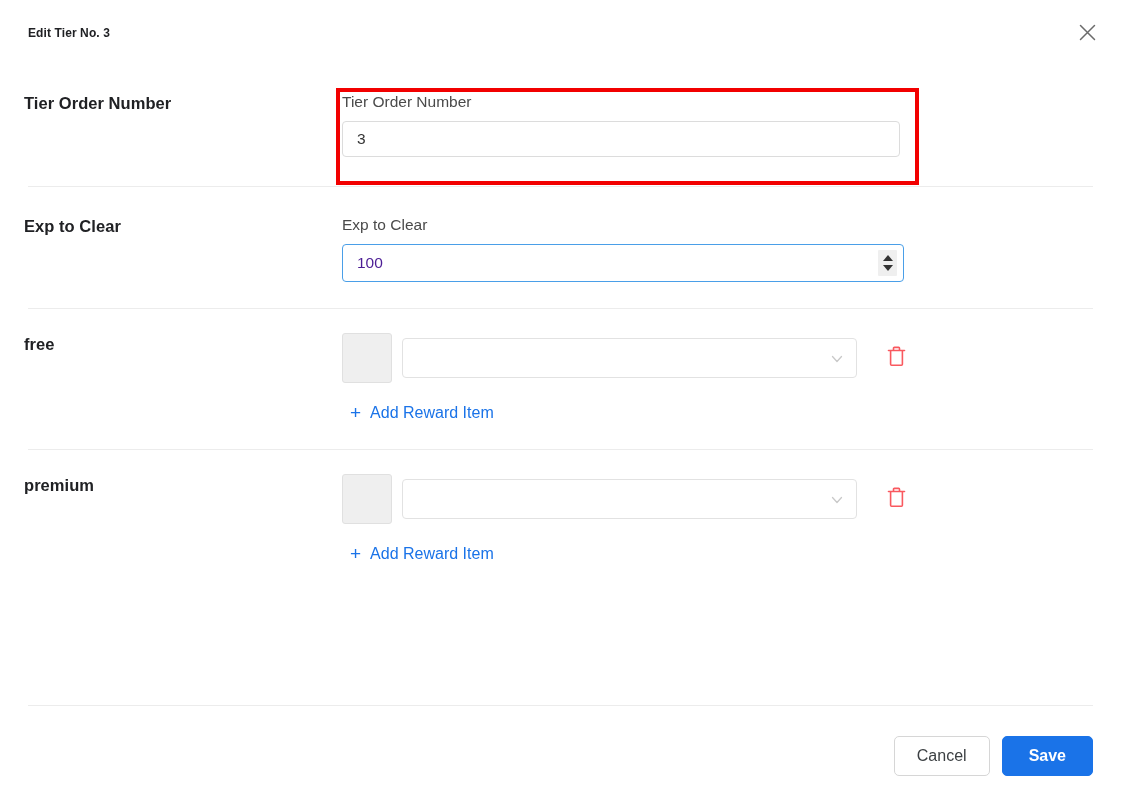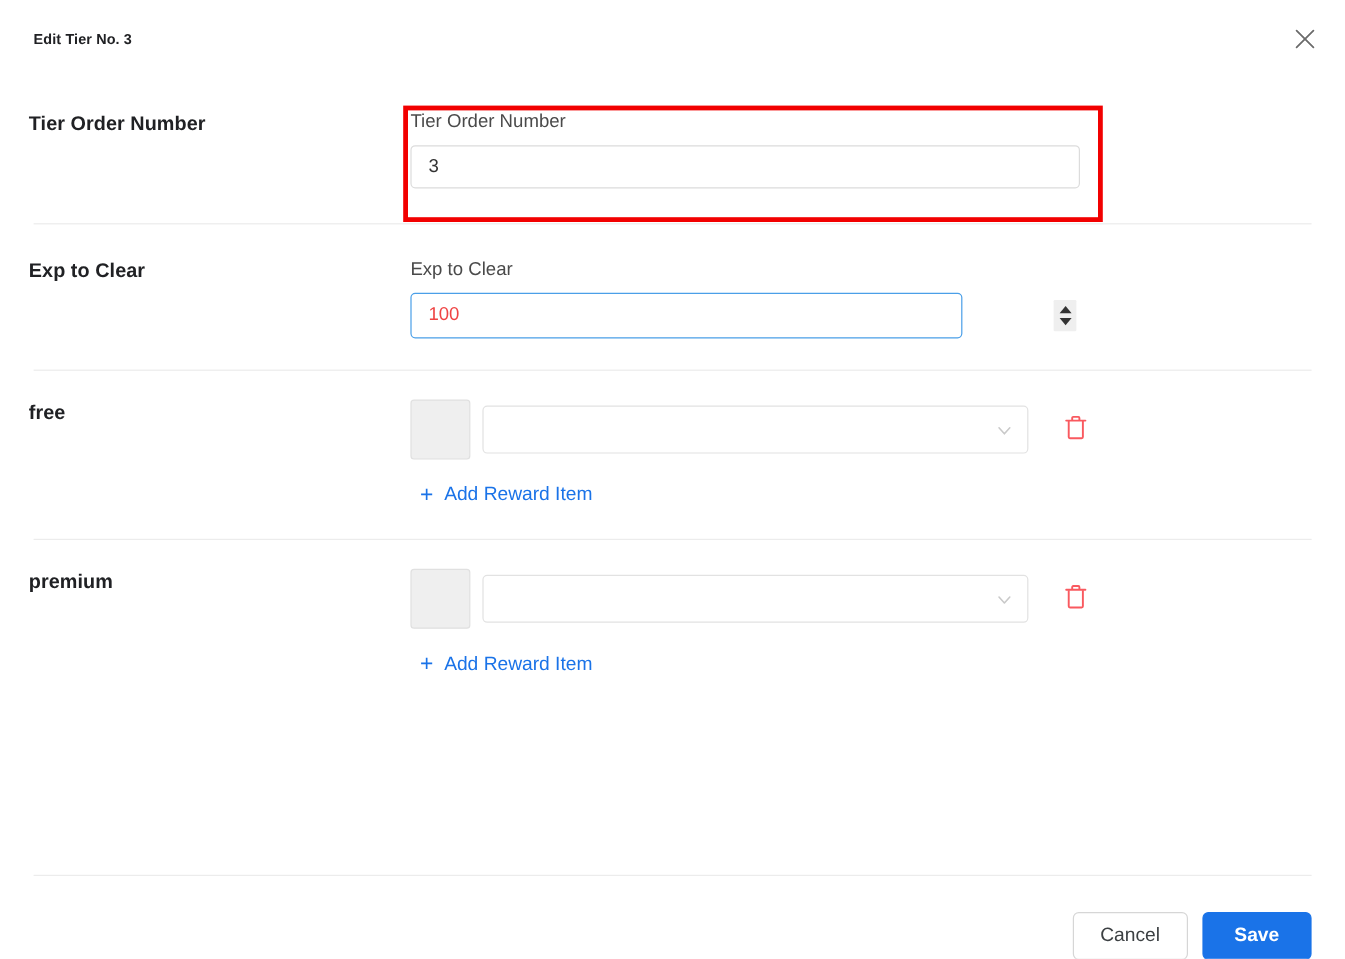--- a/index.html
+++ b/index.html
@@ -115,28 +115,28 @@
   .row-exp {
     padding-top: 28px;
     padding-bottom: 26px;
   }
   .number-wrap {
     position: relative;
     width: 562px;
   }
   .number-input {
     display: block;
-    width: 460px;
+    width: 562px;
     height: 38px;
     border: 1px solid #4a9fe8;
     border-radius: 4px;
     background: #fff;
     font-family: "Liberation Sans", sans-serif;
     font-size: 15.5px;
-    color: #ef4444;
+    color: #4c1d95;
     padding: 0 40px 0 14px;
     outline: none;
   }
   .spinner {
     position: absolute;
     right: 7px;
     top: 6px;
     width: 19px;
     height: 26px;
     background: #efefef;
@@ -240,21 +240,21 @@
     color: #1a73e8;
     font-weight: 400;
   }
 
   
   .footer {
     position: absolute;
     left: 0;
     right: 0;
     bottom: 0;
-    height: 70px;
+    height: 94px;
   }
   .footer-divider {
     height: 1px;
     background: #ececec;
     margin: 0 28px;
   }
   .footer-actions {
     display: flex;
     justify-content: flex-end;
     align-items: center;

